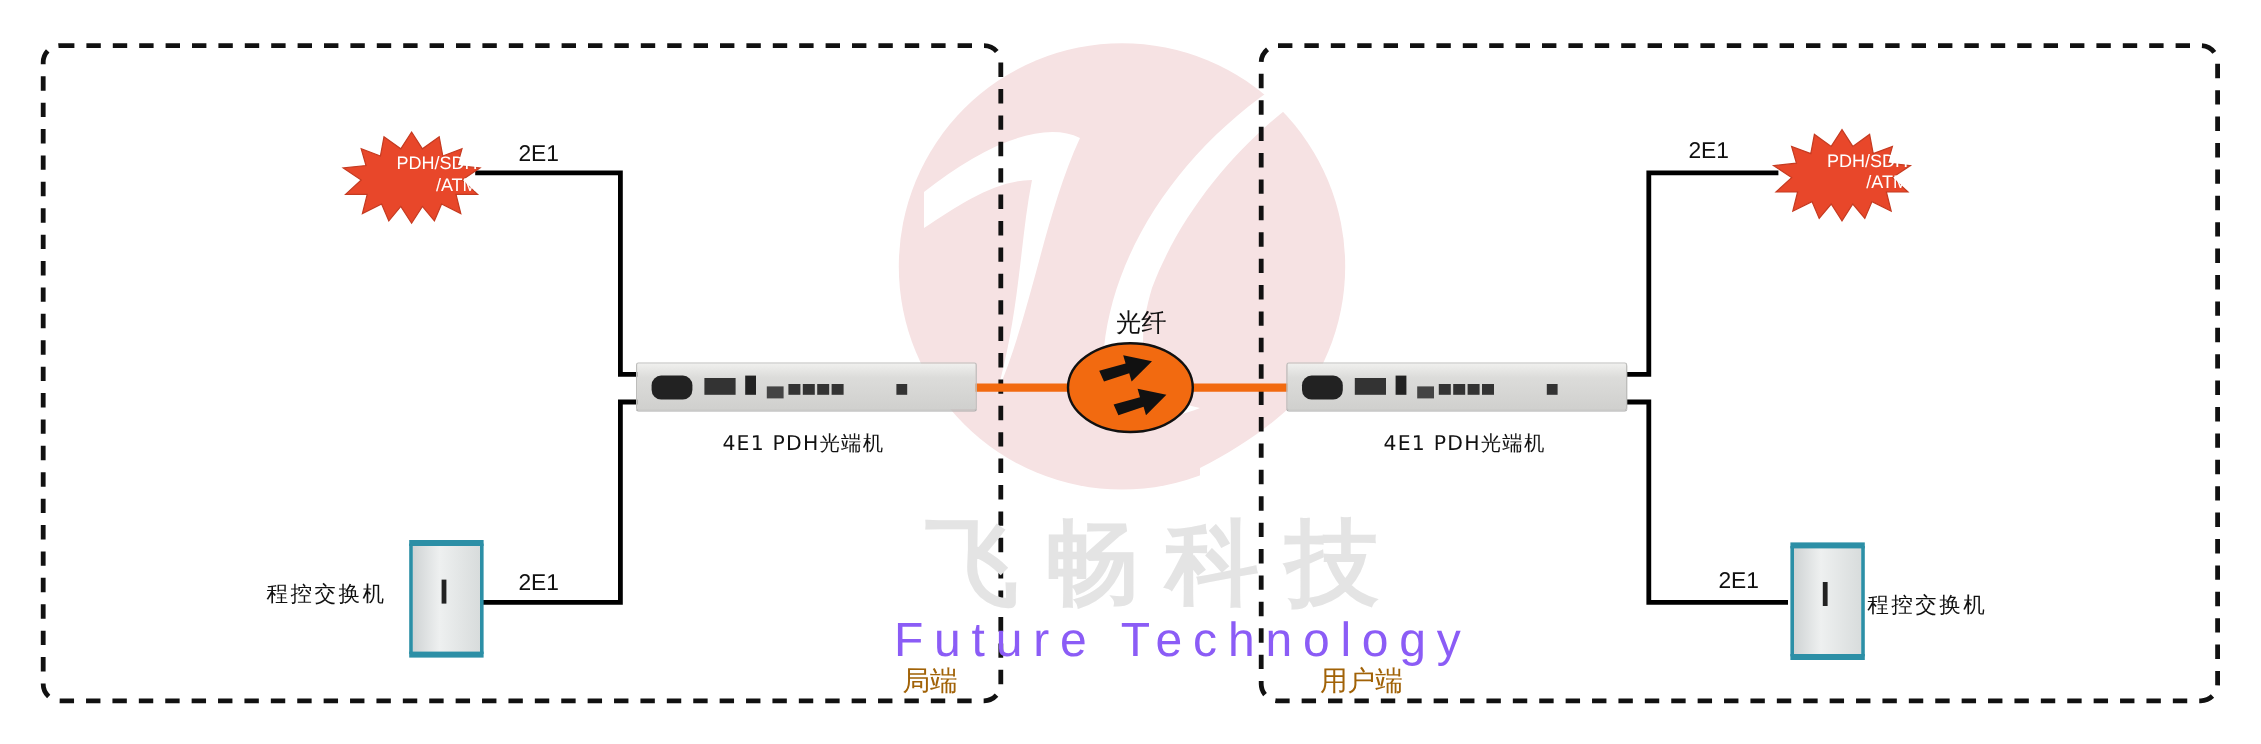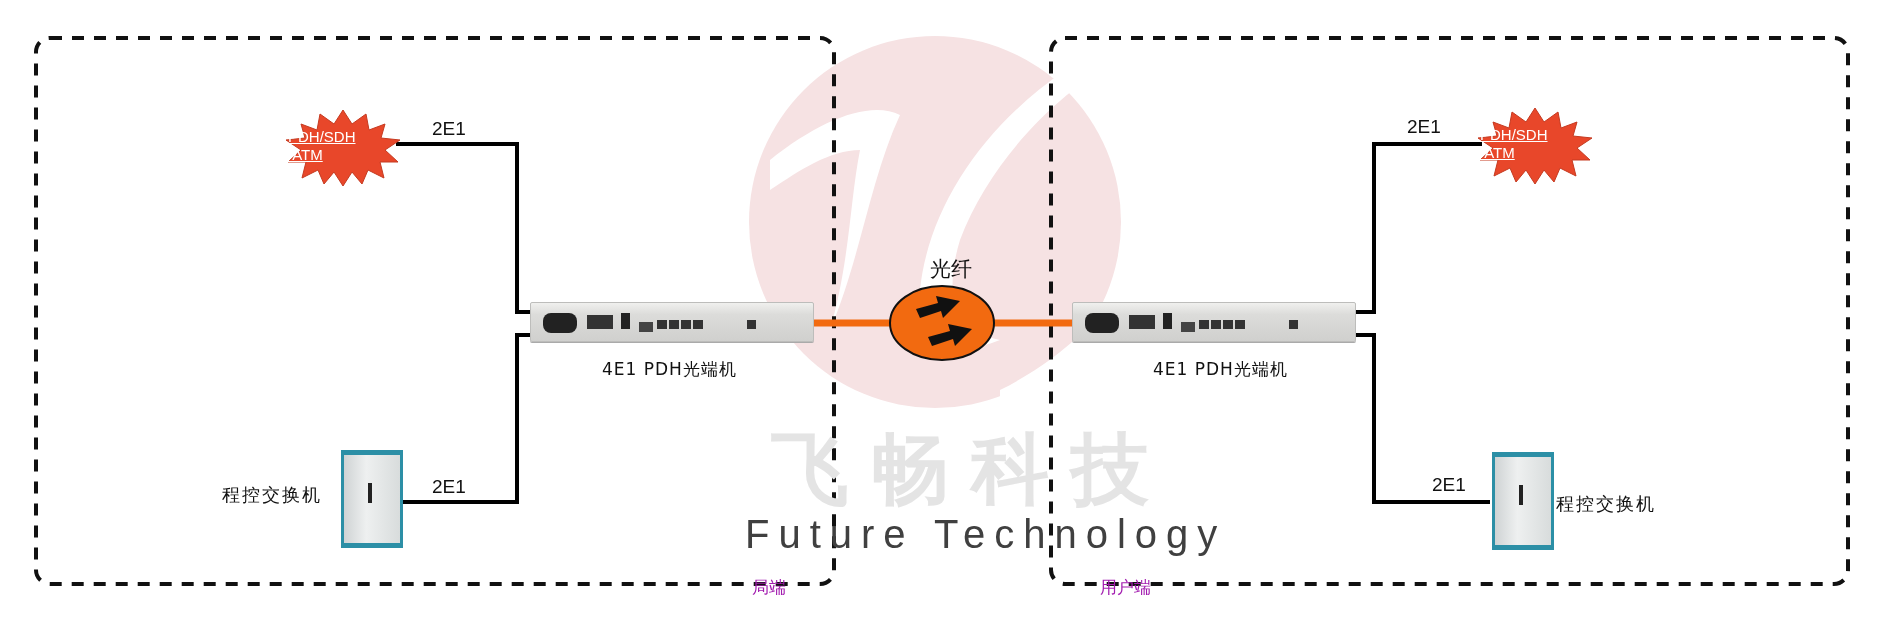--- a/index.html
+++ b/index.html
@@ -2,24 +2,24 @@
 <html><head>
 <meta charset="utf-8">
 <style>
   html, body { margin:0; padding:0; background:#ffffff; }
   body { width:1884px; height:620px; position:relative; overflow:hidden; font-family:"DejaVu Sans", sans-serif; }
   .abs { position:absolute; }
   svg.canvas { position:absolute; left:0; top:0; }
   .lbl { position:absolute; color:#111; font-family:"DejaVu Sans", sans-serif; white-space:nowrap; }
   .e1 { font-family:"Liberation Sans", sans-serif; font-size:19px; }
   .dev-lbl { font-size:17px; letter-spacing:1px; }
-  .red { color:#a21caf; font-size:17px;margin-top:24px; }
+  .red { color:#a16207; font-size:23px; }
   .wm-cn { position:absolute; color:#e4e4e4; font-family:"DejaVu Serif", serif; font-weight:bold; font-size:78px; letter-spacing:22px; white-space:nowrap;margin-left:36px; }
-  .wm-en { position:absolute; color:#404040; font-family:"Liberation Sans", sans-serif; font-size:40px; letter-spacing:9px; white-space:nowrap; }
-  .star-text { position:absolute; color:#fff; font-family:"Liberation Sans", sans-serif; font-size:15px; text-align:left; line-height:18px; width:110px;text-decoration:underline; }
+  .wm-en { position:absolute; color:#8b5cf6; font-family:"Liberation Sans", sans-serif; font-size:40px; letter-spacing:9px; white-space:nowrap; }
+  .star-text { position:absolute; color:#fff; font-family:"Liberation Sans", sans-serif; font-size:15px; text-align:right; line-height:18px; width:110px; }
   .device { position:absolute; height:38px; background:linear-gradient(#f0f0ee,#dcdcda 30%,#d0d0ce); border:1px solid #bdbdbb; border-radius:2px; box-shadow:0 1px 0 #aaa; }
   .cabinet { position:absolute; width:56px; height:92px; background:linear-gradient(90deg,#cfd3d4,#eef0f0 40%,#d8dcdc); border-left:3px solid #2c8fa6; border-right:3px solid #2c8fa6; }
   .cabinet:before, .cabinet:after { content:""; position:absolute; left:-3px; right:-3px; height:5px; background:#2c8fa6; }
   .cabinet:before { top:-3px; } .cabinet:after { bottom:-3px; }
 </style>
 </head>
 <body>
 
 <svg class="canvas" width="1884" height="620">
 

